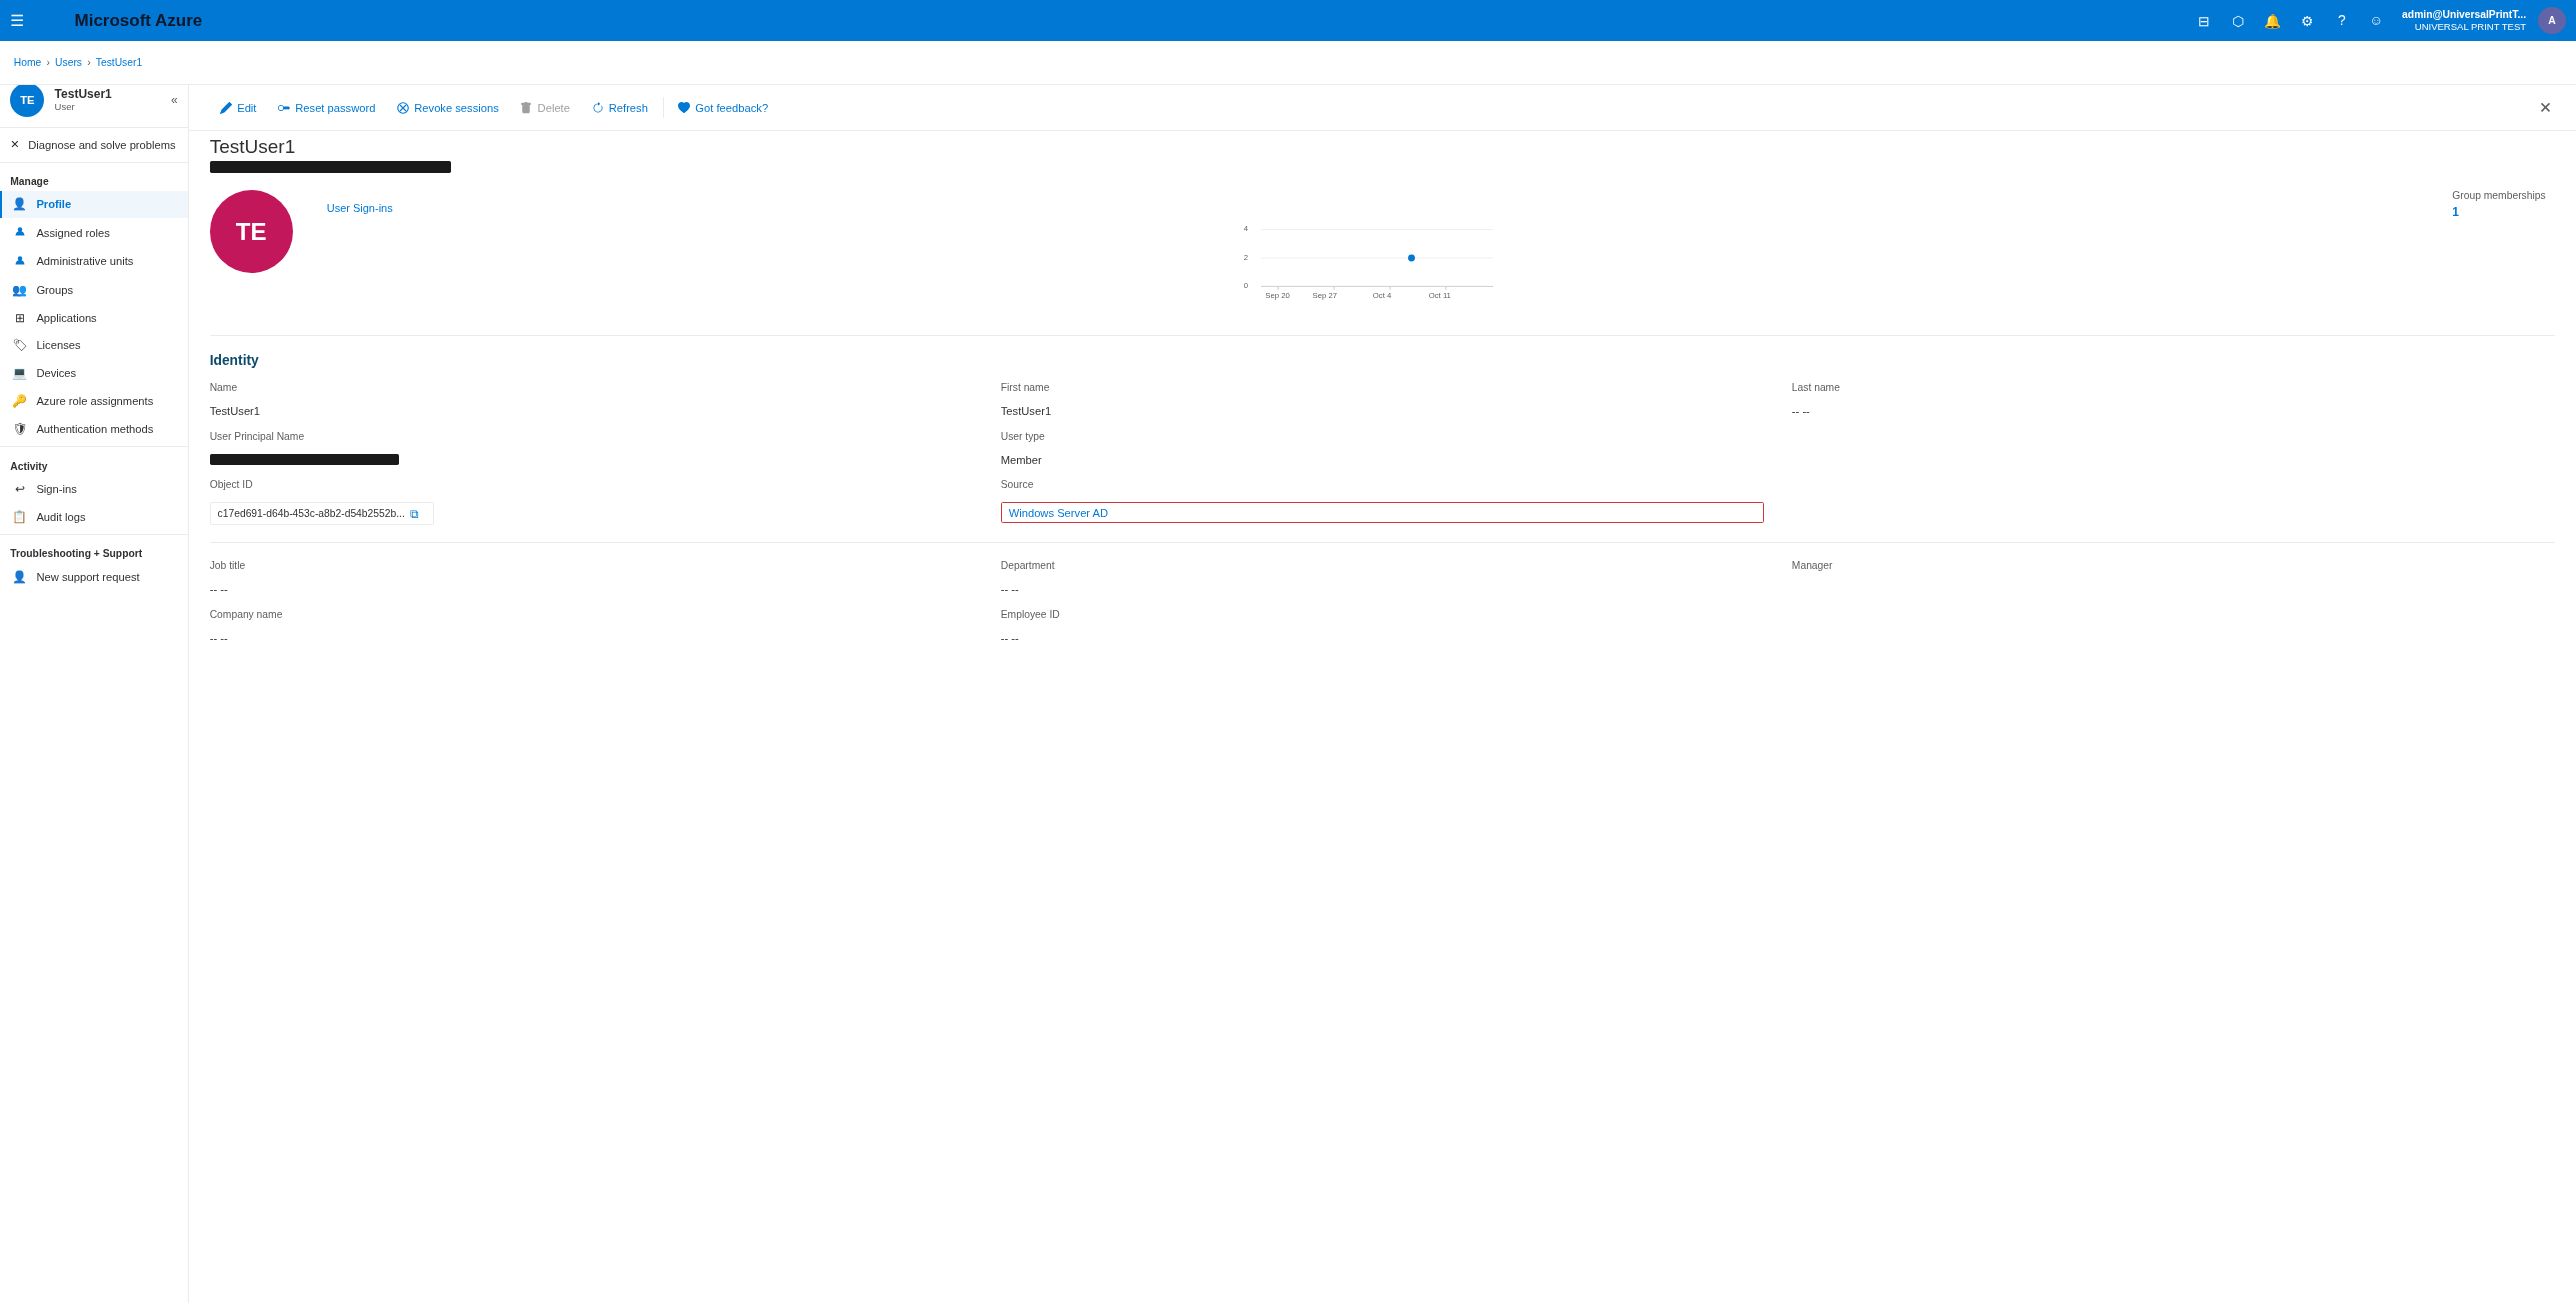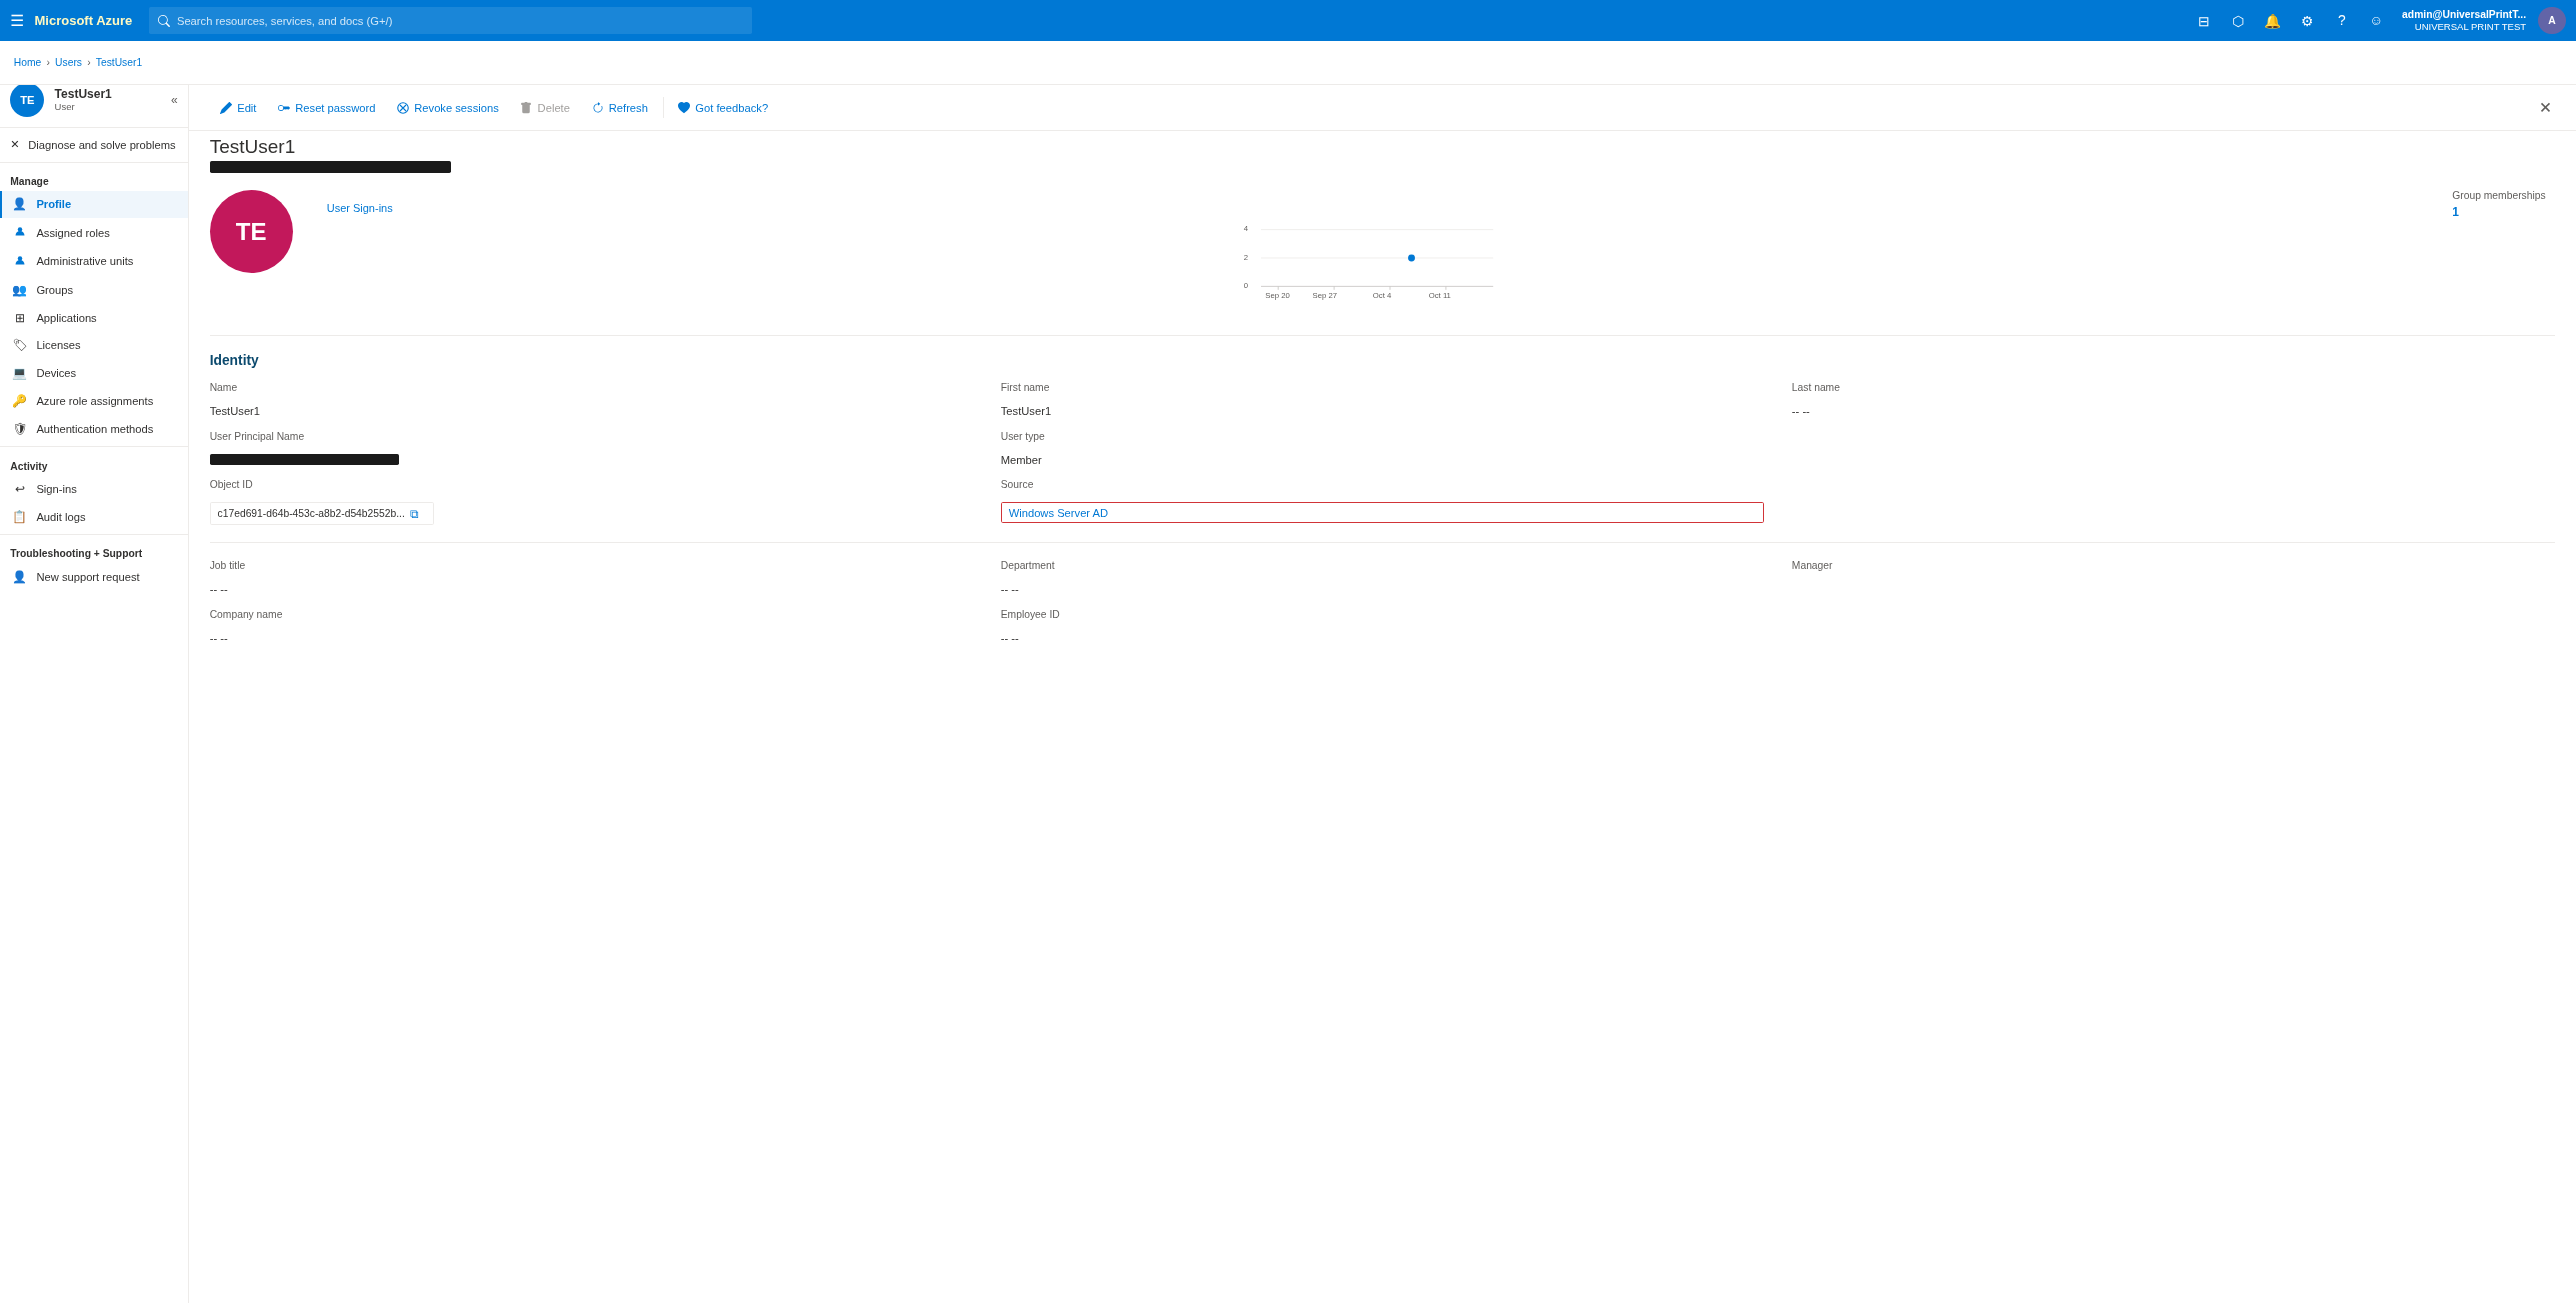--- a/index.html
+++ b/index.html
@@ -11,21 +11,21 @@
       align-items: center;
       background: #0078d4;
       height: 41px;
       padding: 0 10.3px;
       gap: 10.3px;
       position: fixed;
       top: 0; left: 0; right: 0;
       z-index: 100;
     }
     .top-nav .hamburger { color: white; font-size: 15.5px; cursor: pointer; }
-    .top-nav .brand { color: #fef9c3; font-weight: 600; font-size: 13px; margin-right: 6.9px; white-space: nowrap; }
+    .top-nav .brand { color: #0f172a; font-weight: 600; font-size: 17px; margin-right: 6.9px; white-space: nowrap; margin-left: 40px; }
     .search-box {
       flex: 1;
       max-width: 603px;
       display: flex;
       align-items: center;
       background: #1a86d8;
       border-radius: 1.7px;
       padding: 0 8.6px;
       height: 27.6px;
       gap: 6.9px;
@@ -201,26 +201,20 @@
     .content::-webkit-scrollbar-thumb { background: #c8c6c4; border-radius: 3.4px; }
 
     .close-btn { margin-left: auto; background: none; border: none; font-size: 15.5px; cursor: pointer; color: #605e5c; padding: 3.4px; }
   </style>
 </head>
 <body>
 
 <div class="top-nav">
   <span class="hamburger">☰</span>
   <span class="brand">Microsoft Azure</span>
-  <div class="search-box">
-    <svg width="12" height="12" viewBox="0 0 16 16" fill="white">
-      <path d="M11.742 10.344a6.5 6.5 0 1 0-1.397 1.398l3.85 3.85a1 1 0 0 0 1.415-1.414l-3.868-3.834zM12 6.5a5.5 5.5 0 1 1-11 0 5.5 5.5 0 0 1 11 0z"></path>
-    </svg>
-    <input type="text" placeholder="Search resources, services, and docs (G+/)" style="">
-  </div>
   <div class="nav-icons">
     <div class="nav-icon">⊟</div>
     <div class="nav-icon">⬡</div>
     <div class="nav-icon">🔔</div>
     <div class="nav-icon">⚙</div>
     <div class="nav-icon">?</div>
     <div class="nav-icon">☺</div>
     <div class="user-info">
       <div class="name">admin@UniversalPrintT...</div>
       <div>UNIVERSAL PRINT TEST</div>

